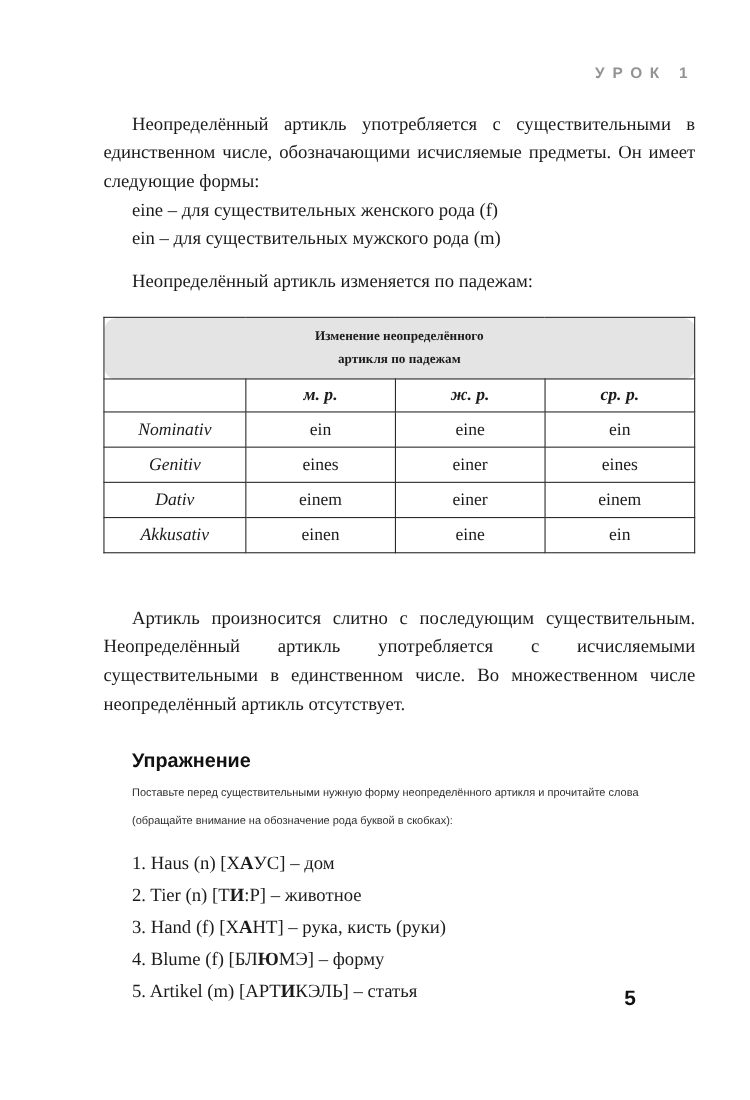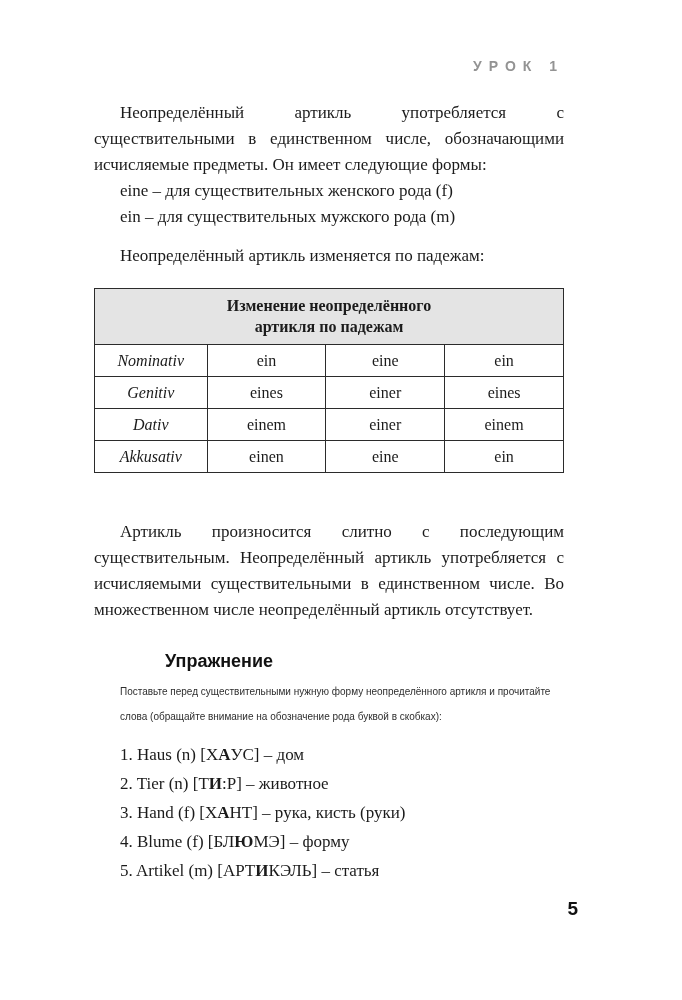--- a/index.html
+++ b/index.html
@@ -6,21 +6,21 @@
   body { background: #ffffff; }
   .page {
     position: relative;
     width: 682px;
     height: 1000px;
     background: #ffffff;
     font-family: "Liberation Serif", serif;
     color: #1b1b1b;
     overflow: hidden;
   }
-  .content { padding: 58px 118px 0 94px; }
+  .content { padding: 58px 50px 0 94px; }
 
   .lesson-header {
     text-align: right;
     font-family: "Liberation Sans", sans-serif;
     font-size: 14px;
     font-weight: bold;
     letter-spacing: 7px;
     color: #939393;
     margin-bottom: 26px;
   }
@@ -44,44 +44,44 @@
     font-size: 16px;
   }
   table.decl th, table.decl td {
     border: 1px solid #2b2b2b;
     text-align: center;
     vertical-align: middle;
   }
   .tbl-title {
     background: #e4e4e4;
     font-weight: bold;
-    font-size: 16px;
+    font-size: 12px;
     line-height: 21px;
     padding: 6px 4px 7px 4px;
     white-space: pre-line;
+    border-radius: 11px;
   }
   .col-head {
     font-weight: bold;
     font-style: italic;
     height: 30px;
     background: #ffffff;
   }
   td.case-cell { font-style: italic; }
   table.decl tbody td { height: 32px; padding: 2px 4px; }
 
   .para3 { margin-top: 46px; }
 
   .exercise { margin: 28px 0 0 26px; }
   .ex-title {
     font-family: "Liberation Sans", sans-serif;
     font-size: 18px;
     font-weight: bold;
     color: #111111;
     margin-bottom: 7px;
-    margin-left: 45px;
   }
   .ex-instructions {
     font-family: "Liberation Sans", sans-serif;
     font-size: 10px;
     line-height: 25px;
     color: #2e2e2e;
     margin-bottom: 11px;
     max-width: 470px;
   }
   .ex-item { font-size: 17px; line-height: 29px; }
@@ -119,20 +119,26 @@
         <col style="width:24%">
         <col style="width:25.33%">
         <col style="width:25.33%">
         <col style="width:25.34%">
       </colgroup>
       <thead>
         <tr>
           <th class="tbl-title" colspan="4">Изменение неопределённого
 артикля по падежам</th>
         </tr>
+        <tr>
+          <th class="col-head"></th>
+          <th class="col-head">м. р.</th>
+          <th class="col-head">ж. р.</th>
+          <th class="col-head">ср. р.</th>
+        </tr>
       </thead>
       <tbody>
         <tr>
           <td class="case-cell">Nominativ</td>
           <td>ein</td>
           <td>eine</td>
           <td>ein</td>
         </tr>
         <tr>
           <td class="case-cell">Genitiv</td>

